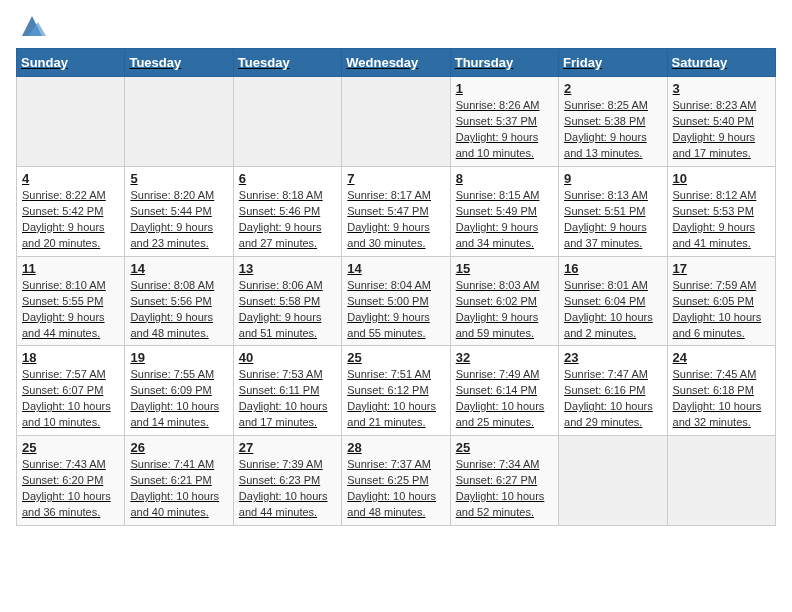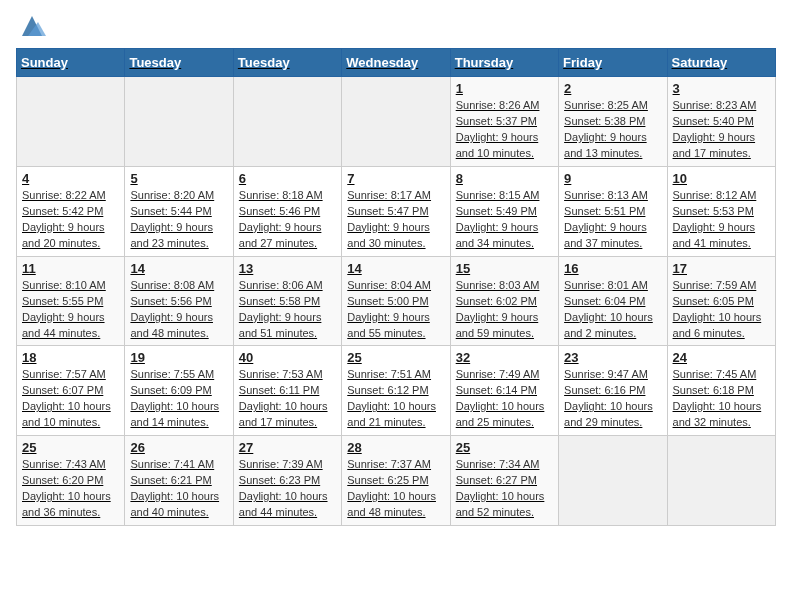--- a/index.html
+++ b/index.html
@@ -283,21 +283,21 @@
         </td>
         <td>
           <span class="day-num">32</span>
           <div class="day-info">Sunrise: 7:49 AM
 Sunset: 6:14 PM
 Daylight: 10 hours
 and 25 minutes.</div>
         </td>
         <td>
           <span class="day-num">23</span>
-          <div class="day-info">Sunrise: 9:47 AM
+          <div class="day-info">Sunrise: 7:47 AM
 Sunset: 6:16 PM
 Daylight: 10 hours
 and 29 minutes.</div>
         </td>
         <td>
           <span class="day-num">24</span>
           <div class="day-info">Sunrise: 7:45 AM
 Sunset: 6:18 PM
 Daylight: 10 hours
 and 32 minutes.</div>

